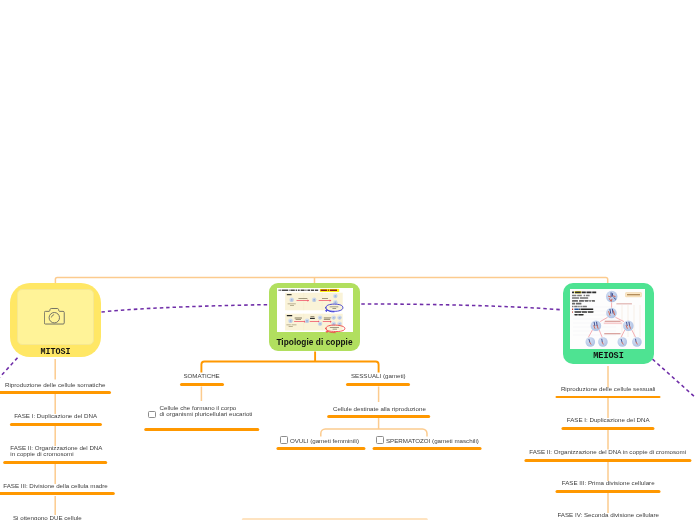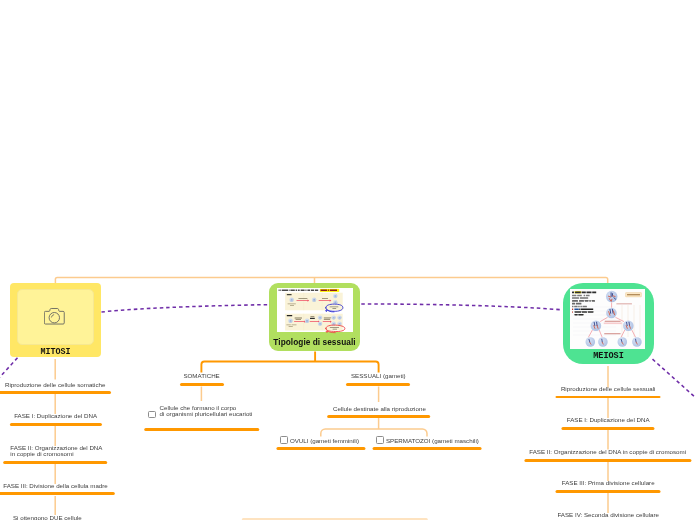--- a/index.html
+++ b/index.html
@@ -12,33 +12,33 @@
   #root-node{position:absolute;left:258.5px;top:248.2px;width:180.3px;height:24.8px;background:#29ABEC;
     border-radius:6.5px;display:flex;align-items:center;justify-content:center;overflow:hidden;}
   #root-node .lbl{font-size:10.42px;font-weight:bold;color:#0b0b0b;white-space:nowrap;
     font-family:"Liberation Mono",monospace;position:relative;top:0.6px;}
 
   
   .imgbox{position:absolute;}
   .imgbox .boxlabel{position:absolute;left:0;right:0;text-align:center;font-weight:bold;color:#111;
     white-space:nowrap;}
 
-  #mitosi-node{left:10px;top:283px;width:91px;height:74px;background:#FFE765;border-radius:4px;}
+  #mitosi-node{left:10px;top:283px;width:91px;height:74px;background:#FFE765;border-radius:20px;}
   #mitosi-inner{position:absolute;left:7px;top:5.5px;width:77px;height:56px;background:#FFF398;
     border:1px solid #F6E892;border-radius:5px;box-sizing:border-box;
     display:flex;align-items:center;justify-content:center;}
   #mitosi-inner svg{position:relative;left:-0.9px;top:-0.6px;}
   #mitosi-node .boxlabel{top:63.5px;font-size:8.4px;font-family:"Liberation Mono",monospace;}
 
   #tipologie-node{left:269px;top:283px;width:91px;height:68px;background:#B1DF5F;border-radius:9px;}
   #tipologie-thumb{position:absolute;left:7.6px;top:5px;width:76px;height:44px;background:#fff;}
   #tipologie-thumb svg{overflow:visible;}
   #tipologie-node .boxlabel{top:54.6px;font-size:8.25px;letter-spacing:.06px;line-height:9px;}
 
-  #meiosi-node{left:563px;top:283px;width:91px;height:81px;background:#4EE392;border-radius:20px;}
+  #meiosi-node{left:563px;top:283px;width:91px;height:81px;background:#4EE392;border-radius:10px;}
   #meiosi-thumb{position:absolute;left:7px;top:5.5px;width:75px;height:60px;background:#fff;}
   #meiosi-node .boxlabel{top:67.9px;font-size:8.5px;font-family:"Liberation Mono",monospace;}
 
   
   .leaf{position:absolute;color:#3d3d3d;font-size:6.2px;line-height:6.3px;white-space:pre;
         text-align:center;}
   .leaf.lft{text-align:left;}
   .bar{position:absolute;height:2.9px;border-radius:1.5px;background:#FF9800;
        transform:translateX(-50%);}
   .cbox{display:inline-block;width:7.3px;height:7.3px;border:0.8px solid #8d8d8d;border-radius:1.4px;
@@ -232,21 +232,21 @@
                    C67.7,42.8 63.2,43.7 58.2,43.5 C53.2,43.3 49.0,43.1 48.8,40.5 Z"></path>
           <path d="M49.4,42.0 C50.7,43.8 54.3,44.8 58.3,44.7" opacity=".95"></path>
           <path d="M48.3,43.5 L51.2,42.8 L50.2,44.9 Z" fill="#ef4545" stroke="none"></path>
         </g>
         <g fill="#73705c" opacity=".9">
           <rect x="52.8" y="39.2" width="9.2" height="0.8" rx="0.2"></rect>
           <rect x="55.6" y="40.8" width="4.4" height="0.8" rx="0.2"></rect>
         </g>
       </svg>
     </div>
-    <div class="boxlabel">Tipologie di sessuali</div>
+    <div class="boxlabel">Tipologie di coppie</div>
   </div>
 
   <div class="imgbox" id="meiosi-node">
     <div id="meiosi-thumb">
       <svg viewBox="0 0 75 60" width="75" height="60">
         <defs>
           <radialGradient id="cellg" cx="40%" cy="35%" r="72%">
             <stop offset="0%" stop-color="#d7e2f4"></stop>
               <stop offset="70%" stop-color="#b8c9e8"></stop>
             <stop offset="100%" stop-color="#a9bde0"></stop>

